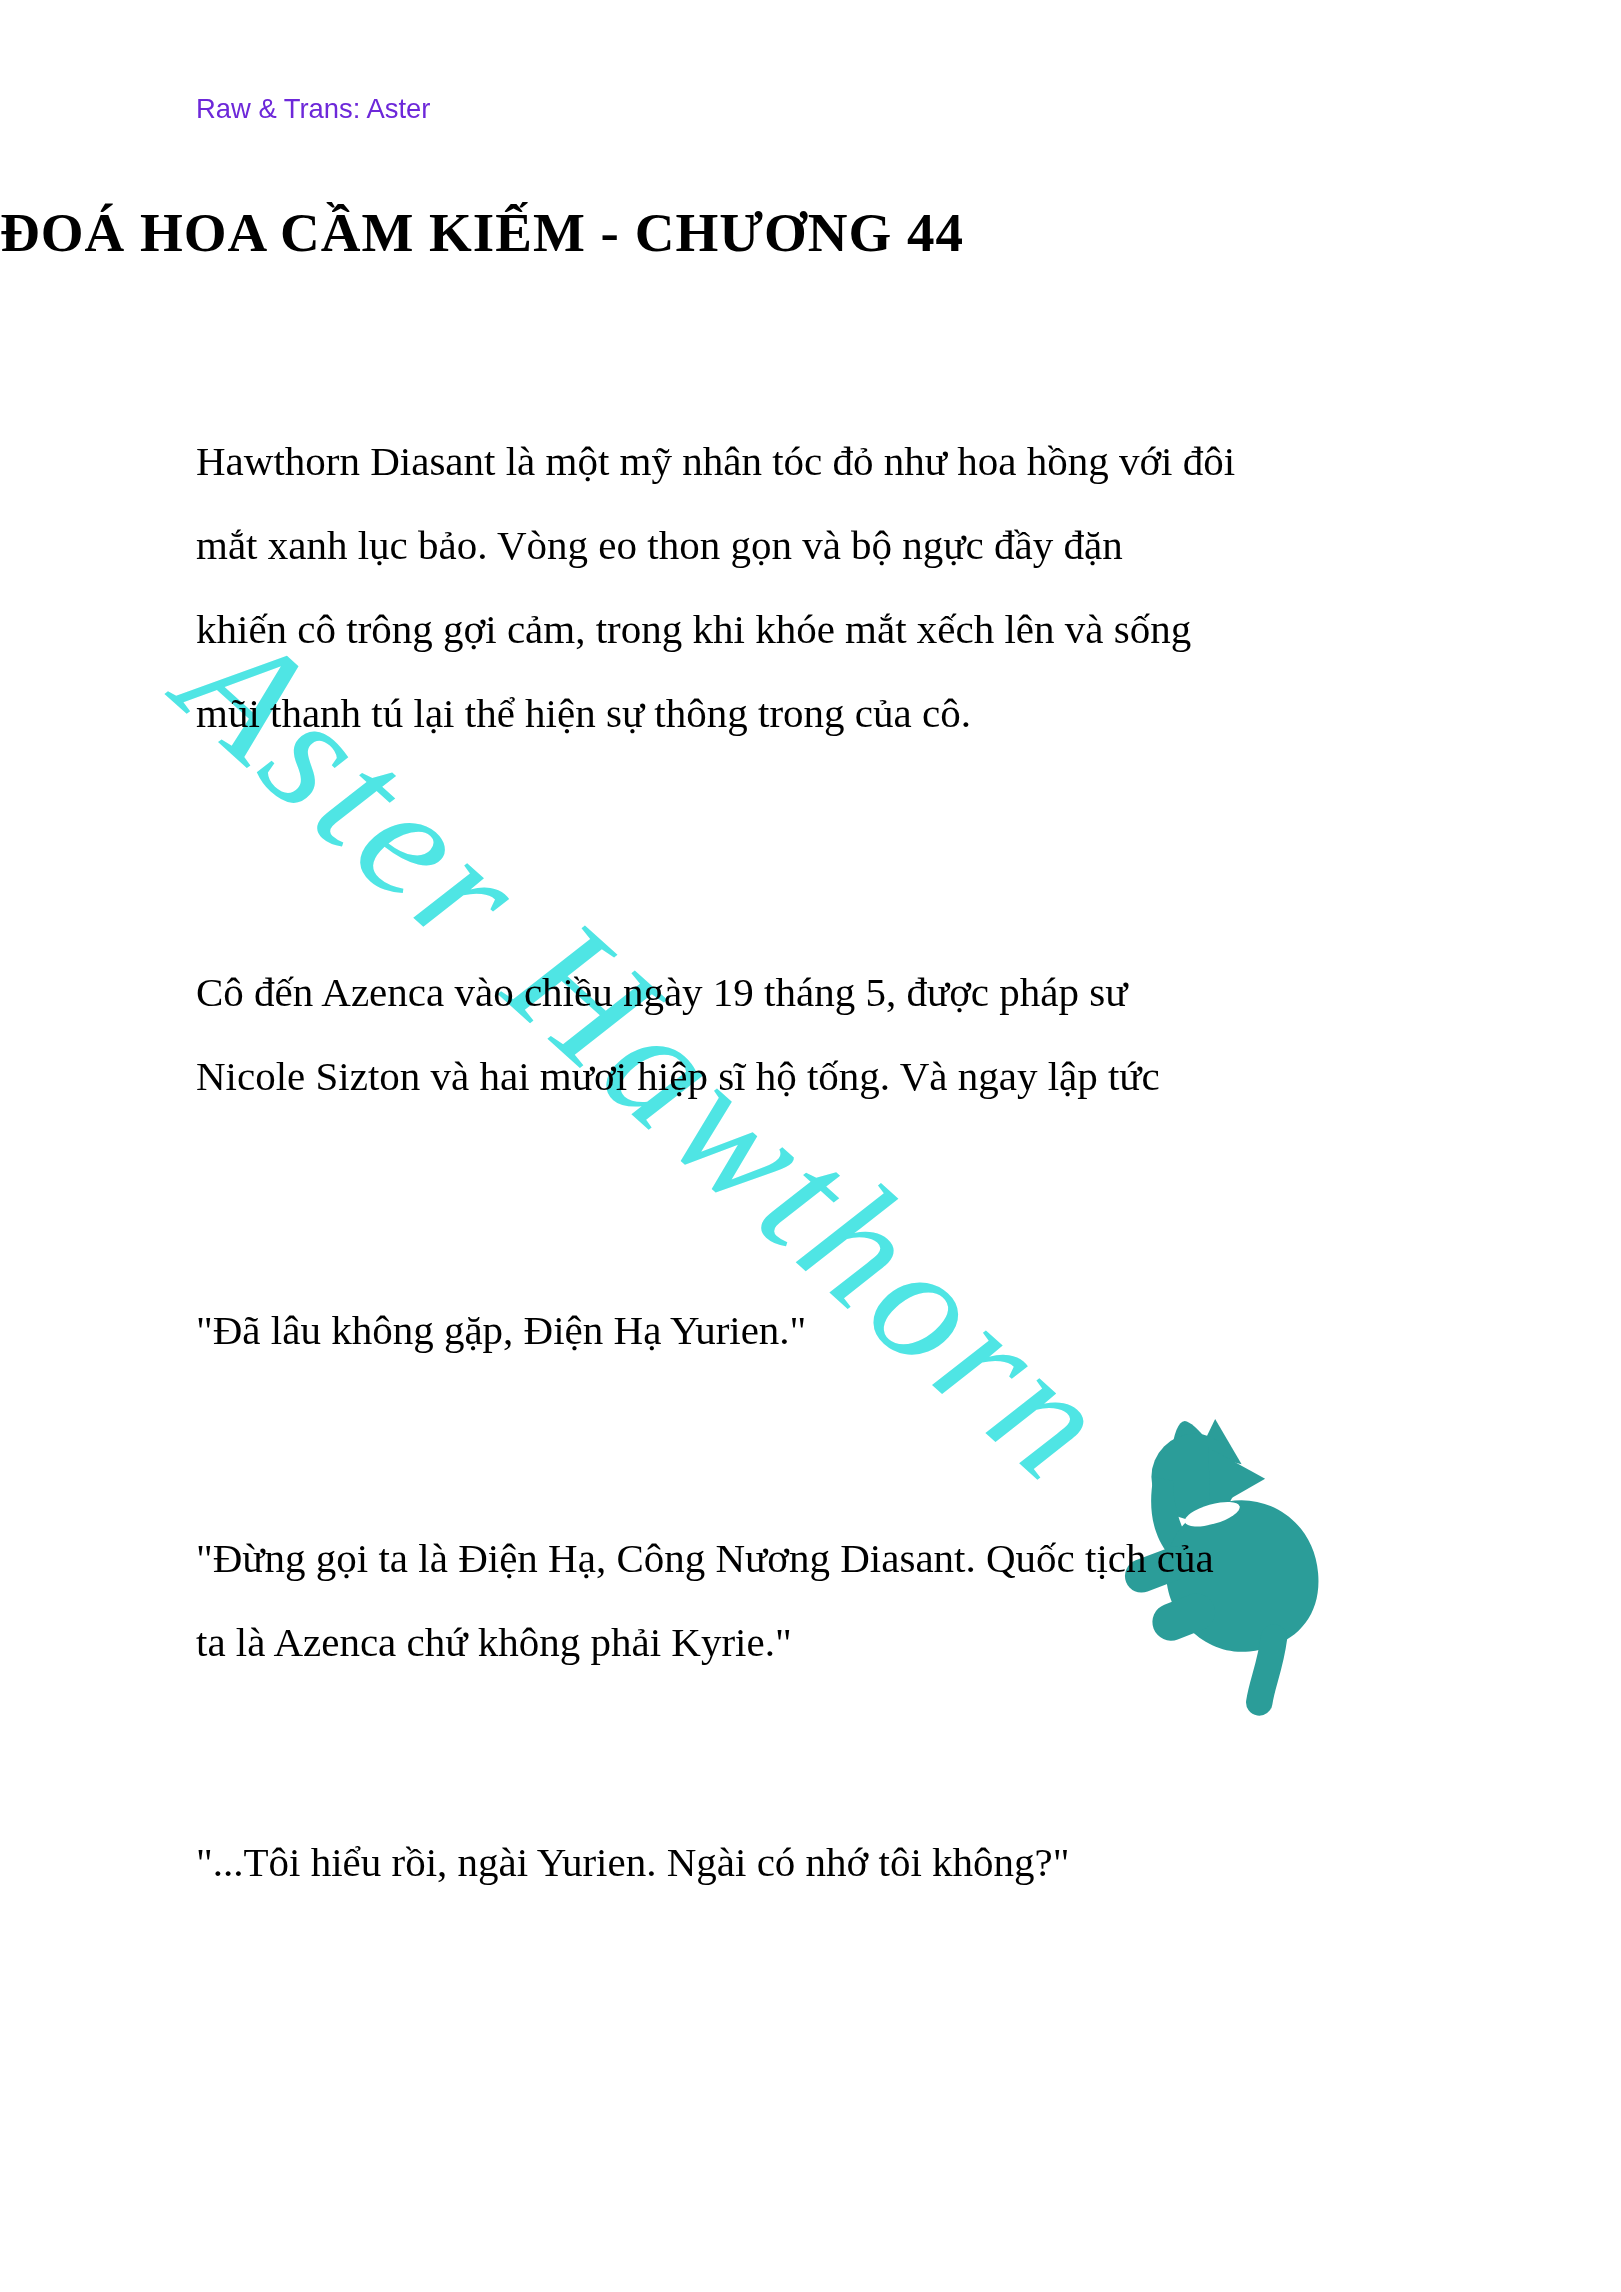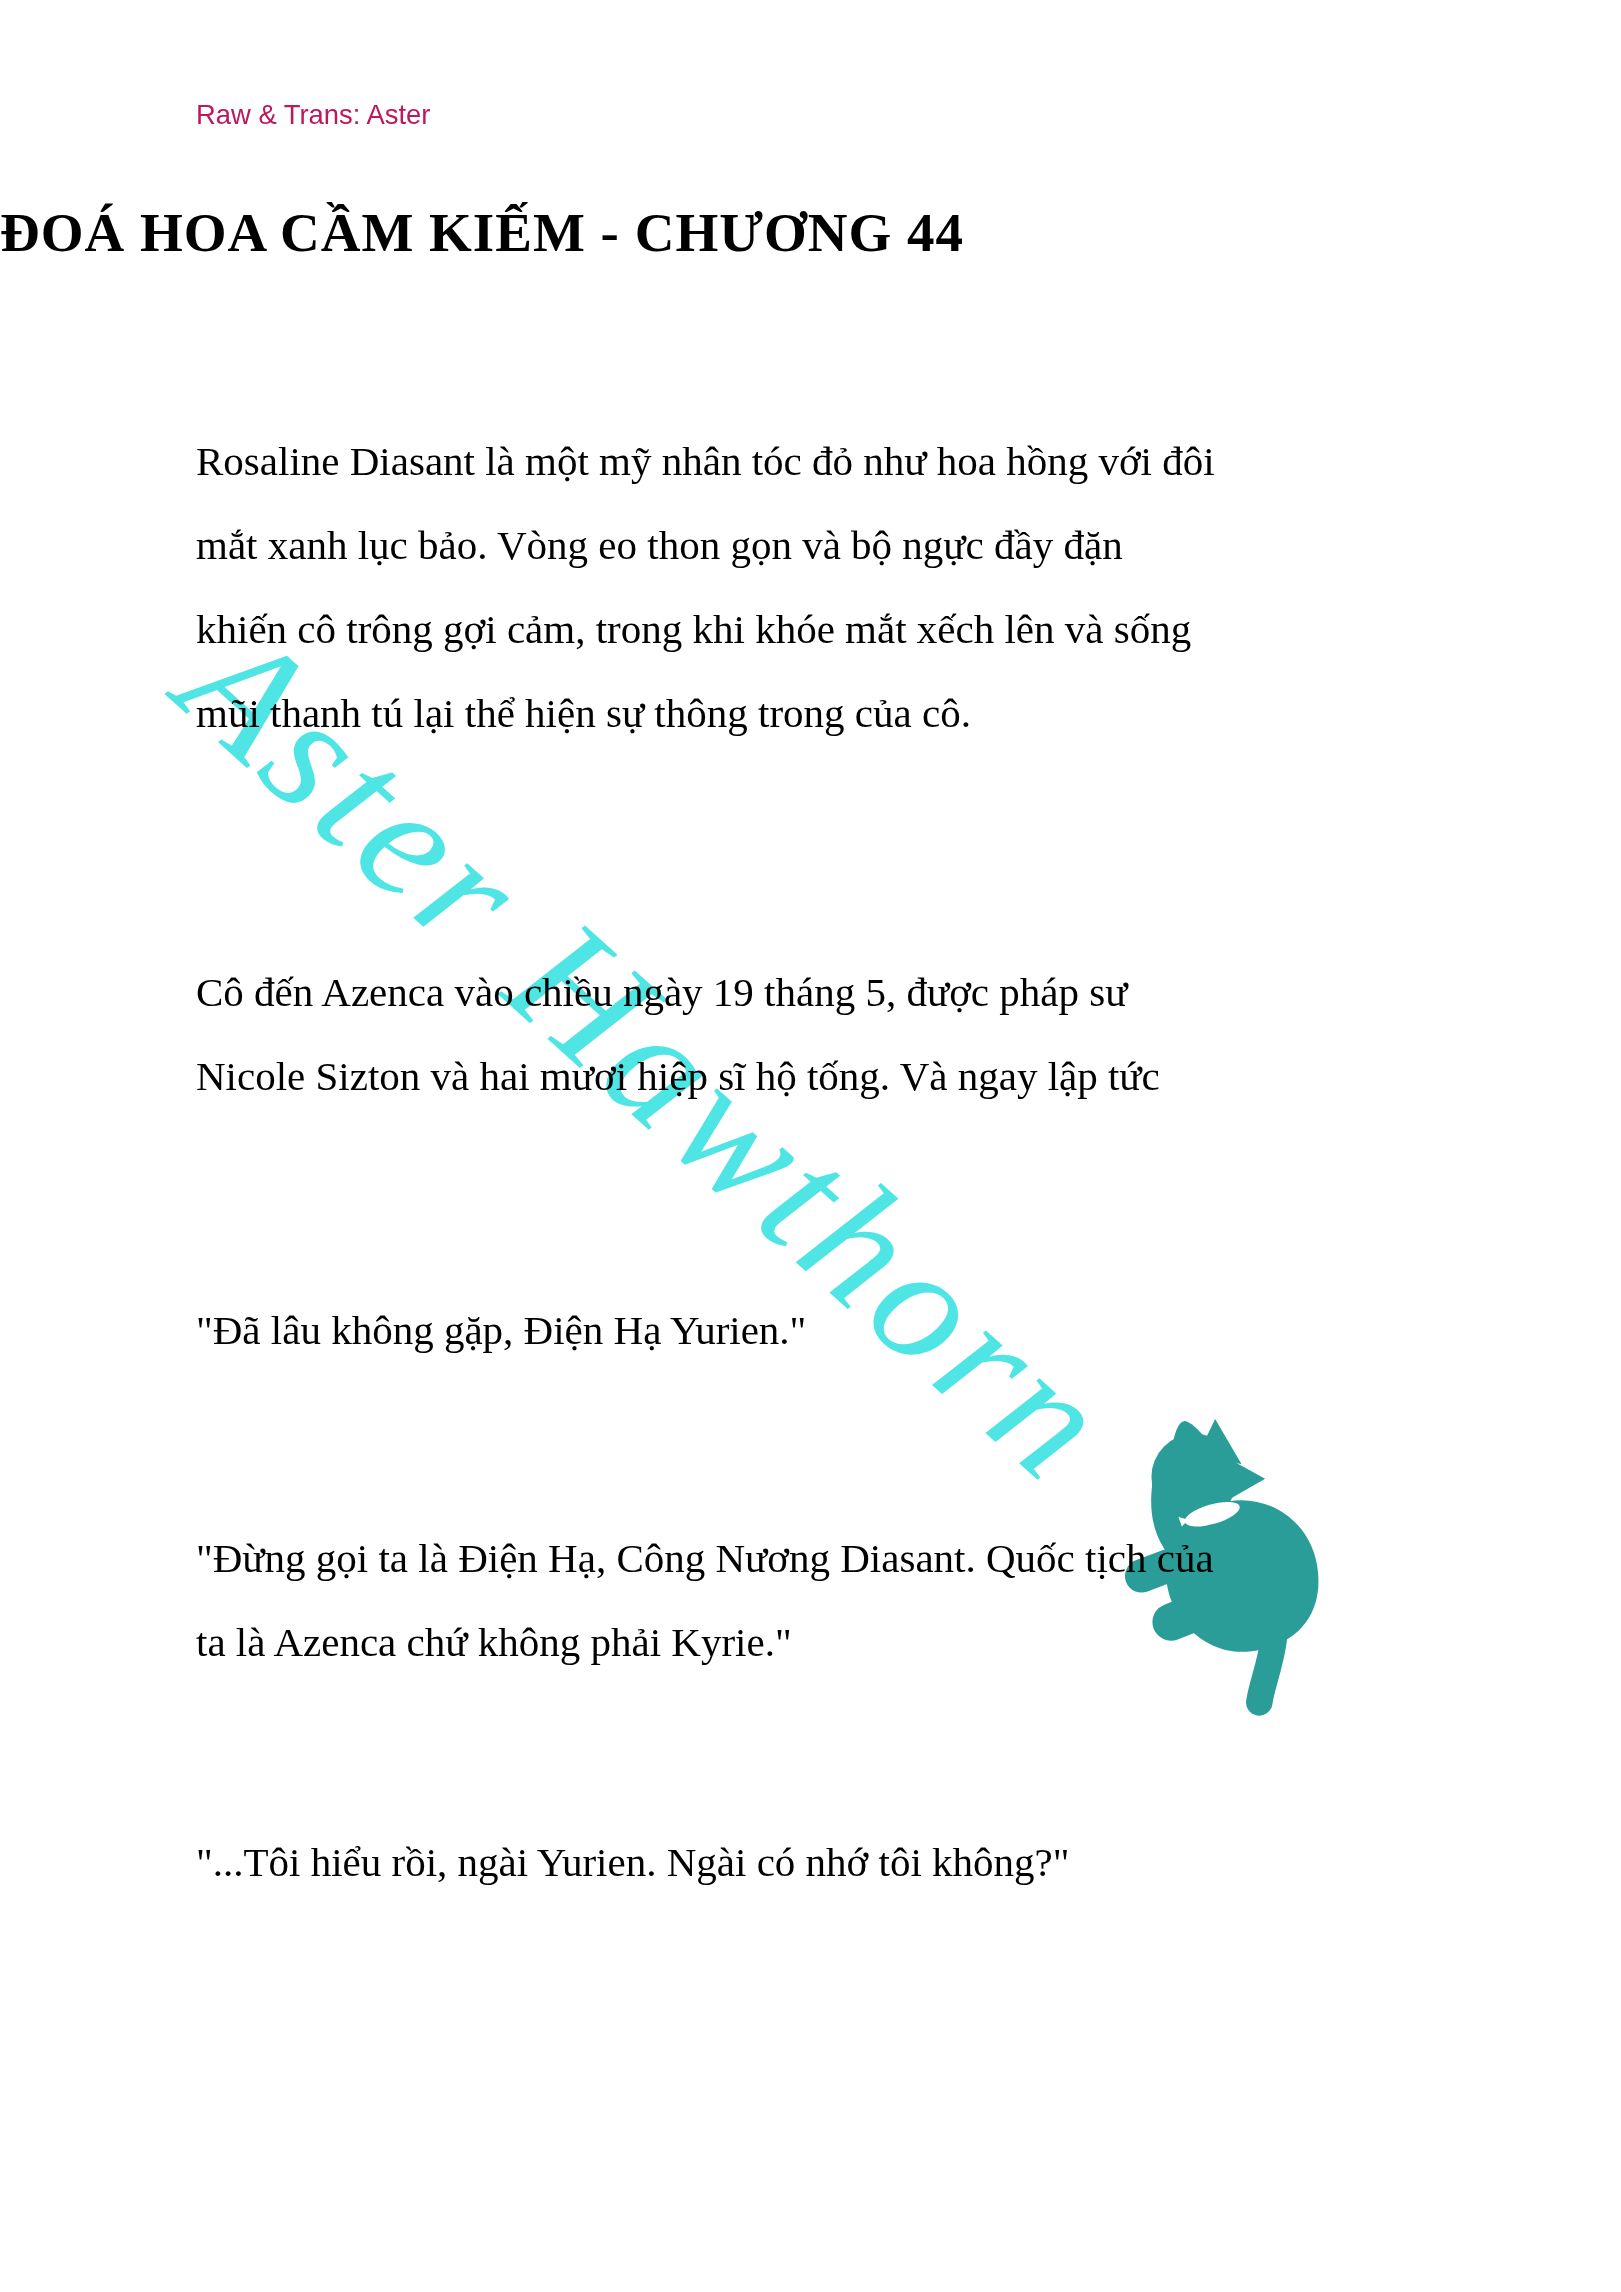--- a/index.html
+++ b/index.html
@@ -7,24 +7,24 @@
     position:relative;
     width:1621px;height:2293px;
     margin:0 auto;
     background:#ffffff;
     overflow:hidden;
     font-family:"Liberation Serif",serif;
     color:#000;
   }
   .credit{
     position:absolute;
-    left:196px;top:98px;
+    left:196px;top:92px;
     font-family:"Liberation Sans",sans-serif;
     font-size:27.4px;line-height:33px;
-    color:#be185d;
+    color:#6d28d9;
     white-space:nowrap;
     z-index:3;
   }
   .title{
     position:absolute;
     left:0;right:0;top:199px;
     margin:0;
     text-align:left;
     font-family:"Liberation Serif",serif;
     font-size:55px;line-height:67px;
@@ -96,21 +96,21 @@
 
       <ellipse cx="92" cy="100" rx="29" ry="10" fill="#ffffff" transform="rotate(-16 92 100)"></ellipse>
     </g>
   </svg>
 
   <div class="credit">Raw &amp; Trans: Aster</div>
 
   <h1 class="title">ĐOÁ HOA CẦM KIẾM - CHƯƠNG 44</h1>
 
   <div class="para p1">
-    <div class="line">Rosaline Diasant là một mỹ nhân tóc đỏ như hoa hồng với đôi</div>
+    <div class="line">Hawthorn Diasant là một mỹ nhân tóc đỏ như hoa hồng với đôi</div>
     <div class="line">mắt xanh lục bảo. Vòng eo thon gọn và bộ ngực đầy đặn</div>
     <div class="line">khiến cô trông gợi cảm, trong khi khóe mắt xếch lên và sống</div>
     <div class="line">mũi thanh tú lại thể hiện sự thông trong của cô.</div>
   </div>
 
   <div class="para p2">
     <div class="line">Cô đến Azenca vào chiều ngày 19 tháng 5, được pháp sư</div>
     <div class="line">Nicole Sizton và hai mươi hiệp sĩ hộ tống. Và ngay lập tức</div>
   </div>
 

